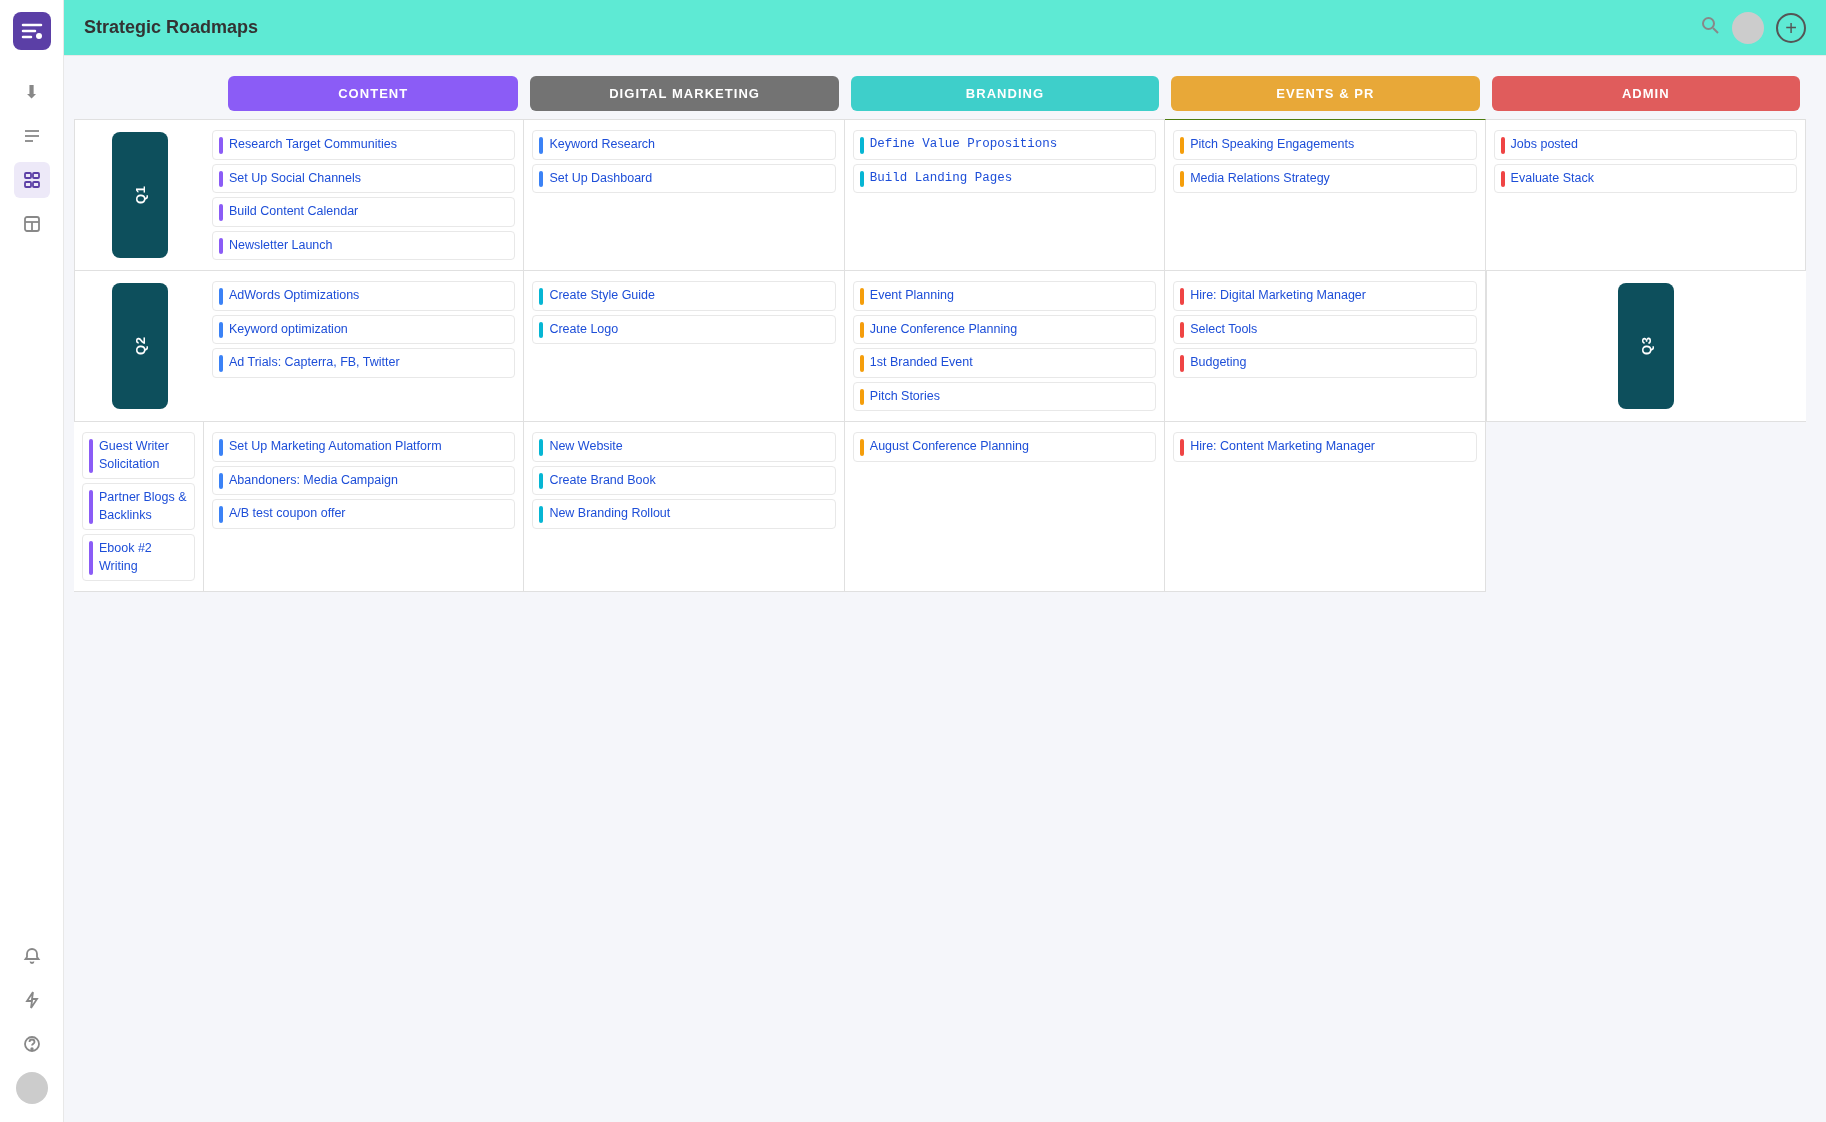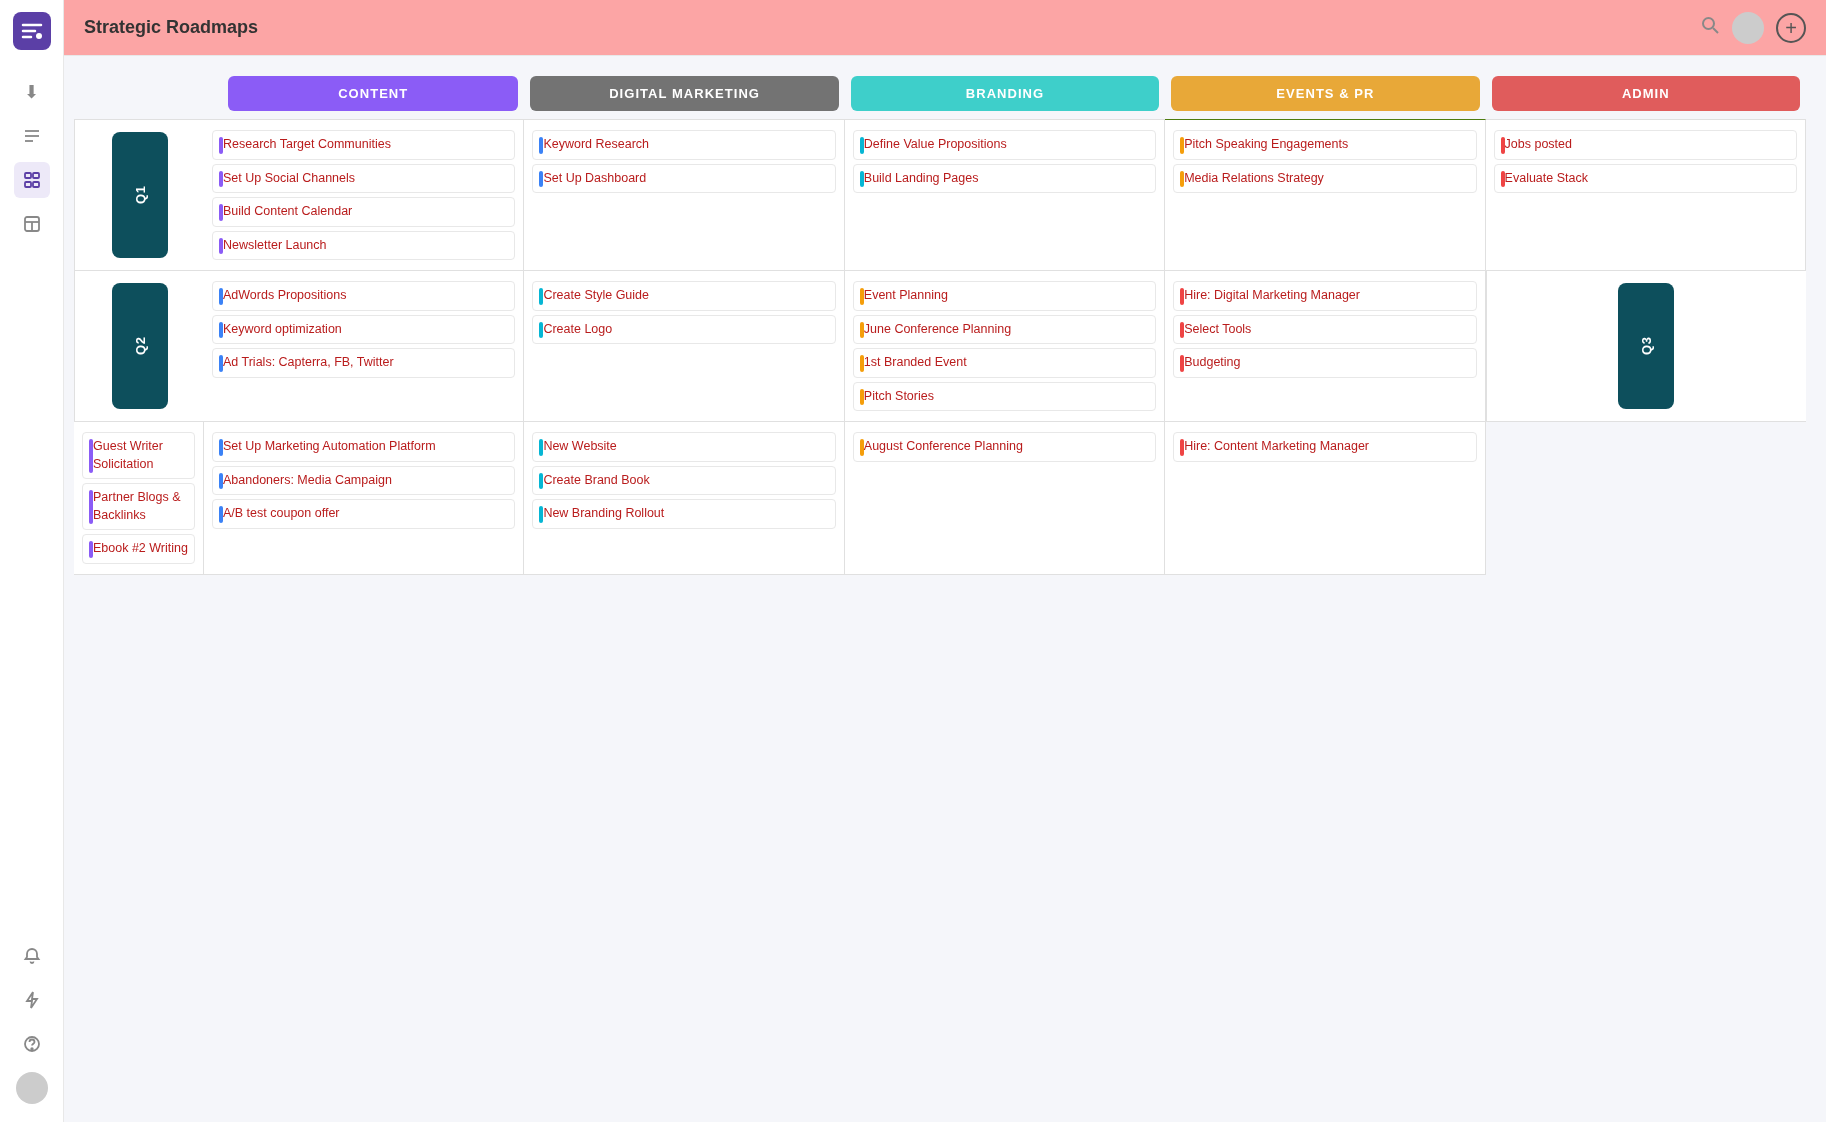--- a/index.html
+++ b/index.html
@@ -50,21 +50,21 @@
     .main {
       flex: 1;
       display: flex;
       flex-direction: column;
       overflow: hidden;
     }
 
     
     .topbar {
       height: 56px;
-      background: #fca5a5;
+      background: #5eead4;
       border-bottom: 1px solid #e8e8e8;
       display: flex;
       align-items: center;
       padding: 0 20px;
       flex-shrink: 0;
     }
     .topbar-title {
       font-size: 18px;
       font-weight: 600;
       color: #333;
@@ -155,27 +155,28 @@
       padding: 10px 8px;
       background: #fff;
       min-height: 120px;
     }
     .cell:first-child { border-left: 1px solid #e0e0e0; }
 
     
     .task-item {
       display: flex;
       align-items: flex-end;
+      gap: 6px;
       padding: 5px 6px;
       margin-bottom: 4px;
       background: #fff;
       border: 1px solid #e8e8e8;
       border-radius: 4px;
       font-size: 12.5px;
-      color: #b91c1c;
+      color: #1d4ed8;
       cursor: pointer;
     }
     .task-item:last-child { margin-bottom: 0; }
     .task-dot {
       width: 4px;
       min-width: 4px;
       border-radius: 2px;
       align-self: stretch;
       margin-top: 1px;
     }
@@ -299,21 +300,21 @@
       <div class="cell row-first" style="border-top:1px solid #e0e0e0;">
         <div class="task-item">
             <div class="task-dot color-blue"></div>
             <span class="task-text">Keyword Research</span>
           </div>
         <div class="task-item">
             <div class="task-dot color-blue"></div>
             <span class="task-text">Set Up Dashboard</span>
           </div>
       </div>
-      <div class="cell row-first" style="border-top:1px solid #e0e0e0;">
+      <div class="cell row-first" style="border-top:1px solid #e0e0e0;font-family:Liberation Mono, monospace;">
         <div class="task-item">
             <div class="task-dot color-teal"></div>
             <span class="task-text">Define Value Propositions</span>
           </div>
         <div class="task-item">
             <div class="task-dot color-teal"></div>
             <span class="task-text">Build Landing Pages</span>
           </div>
       </div>
       <div class="cell row-first" style="border-top:1px solid #4d7c0f;">
@@ -336,21 +337,21 @@
             <span class="task-text">Evaluate Stack</span>
           </div>
       </div>
 
       <div class="quarter-label" style="border-bottom:1px solid #e0e0e0; border-left:1px solid #e0e0e0; background:#fff; padding:8px;">
         <div class="quarter-box">Q2</div>
       </div>
       <div class="cell">
         <div class="task-item">
             <div class="task-dot color-blue"></div>
-            <span class="task-text">AdWords Propositions</span>
+            <span class="task-text">AdWords Optimizations</span>
           </div>
         <div class="task-item">
             <div class="task-dot color-blue"></div>
             <span class="task-text">Keyword optimization</span>
           </div>
         <div class="task-item">
             <div class="task-dot color-blue"></div>
             <span class="task-text">Ad Trials: Capterra, FB, Twitter</span>
           </div>
       </div>

